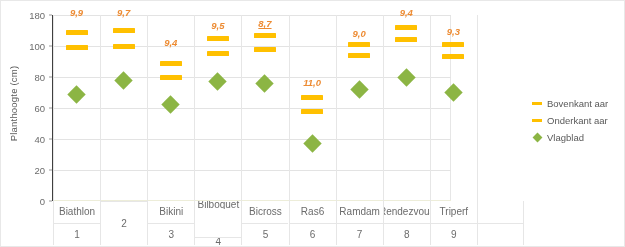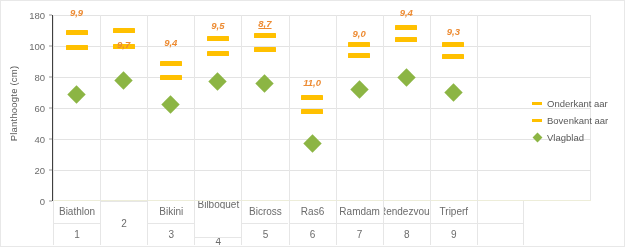--- a/index.html
+++ b/index.html
@@ -72,21 +72,21 @@
     width: 1.6px;
     height: 186px;
     background: #3f3f3f;
   }
 
   
   .plot-area {
     position: absolute;
     left: 52px;
     top: 14px;
-    width: 538px;
+    width: 398px;
     height: 186px;
   }
   .gridline {
     position: absolute;
     left: 0;
     right: 0;
     height: 1px;
     background: #e3e3e3;
   }
   .gridline.baseline {
@@ -267,21 +267,21 @@
       <div class="series-col" style="left: 0px; width: 47.1px;">
         <div class="marker-dash" title="Bovenkant aar: 109" style="top: 14.55px; background: rgb(255, 192, 0);"></div>
         <div class="marker-dash" title="Onderkant aar: 99" style="top: 30.05px; background: rgb(255, 192, 0);"></div>
         <div class="marker-diamond" title="Vlagblad: 69" style="top: 79.05px; background: rgb(140, 181, 68);"></div>
         <div class="data-label" style="color: rgb(237, 139, 50); top: -7.55px;">9,9</div>
       </div>
       <div class="series-col" style="left: 47.1px; width: 47.1px;">
         <div class="marker-dash" title="Bovenkant aar: 110" style="top: 13px; background: rgb(255, 192, 0);"></div>
         <div class="marker-dash" title="Onderkant aar: 100" style="top: 28.5px; background: rgb(255, 192, 0);"></div>
         <div class="marker-diamond" title="Vlagblad: 78" style="top: 65.1px; background: rgb(140, 181, 68);"></div>
-        <div class="data-label" style="color: rgb(237, 139, 50); top: -7.55px; margin-top: 32px;">9,7</div>
+        <div class="data-label" style="color: rgb(237, 139, 50); top: -7.55px;">9,7</div>
       </div>
       <div class="series-col" style="left: 94.2px; width: 47.1px;">
         <div class="marker-dash" title="Bovenkant aar: 88.5" style="top: 46.325px; background: rgb(255, 192, 0);"></div>
         <div class="marker-dash" title="Onderkant aar: 79.5" style="top: 60.275px; background: rgb(255, 192, 0);"></div>
         <div class="marker-diamond" title="Vlagblad: 62.5" style="top: 89.125px; background: rgb(140, 181, 68);"></div>
         <div class="data-label" style="color: rgb(237, 139, 50); top: 21.9px;">9,4</div>
       </div>
       <div class="series-col" style="left: 141.3px; width: 47.1px;">
         <div class="marker-dash" title="Bovenkant aar: 105" style="top: 20.75px; background: rgb(255, 192, 0);"></div>
         <div class="marker-dash" title="Onderkant aar: 95" style="top: 36.25px; background: rgb(255, 192, 0);"></div>
@@ -358,25 +358,25 @@
       </div>
       <div class="cat-cell last-edge" style="left: 423.9px; width: 47.1px;">
         <div class="cat-name"></div>
         <div class="cat-num"></div>
       </div>
     </div>
 
   <div class="legend" id="legend">
       <div class="legend-item">
         <span class="legend-swatch dash" style="--sw: #FFC000;"></span>
-        <span class="legend-label">Onderkant aar</span>
+        <span class="legend-label">Bovenkant aar</span>
       </div>
       <div class="legend-item">
         <span class="legend-swatch dash" style="--sw: #FFC000;"></span>
-        <span class="legend-label">Bovenkant aar</span>
+        <span class="legend-label">Onderkant aar</span>
       </div>
       <div class="legend-item">
         <span class="legend-swatch diamond" style="--sw: #8CB544;"></span>
         <span class="legend-label">Vlagblad</span>
       </div>
     </div>
 
 </div>
 
 </body></html>

